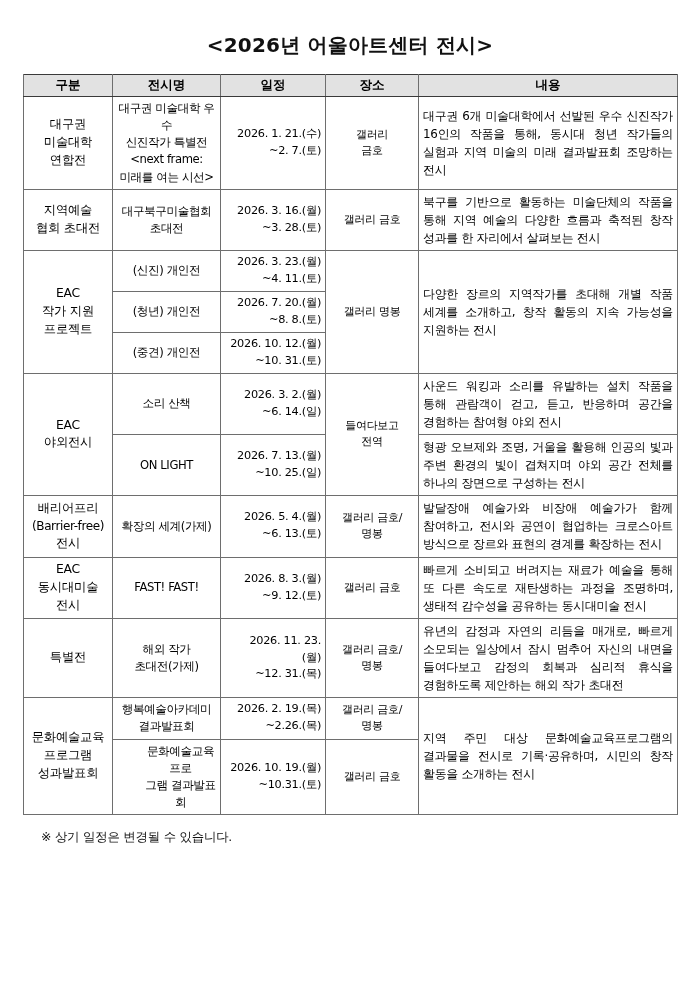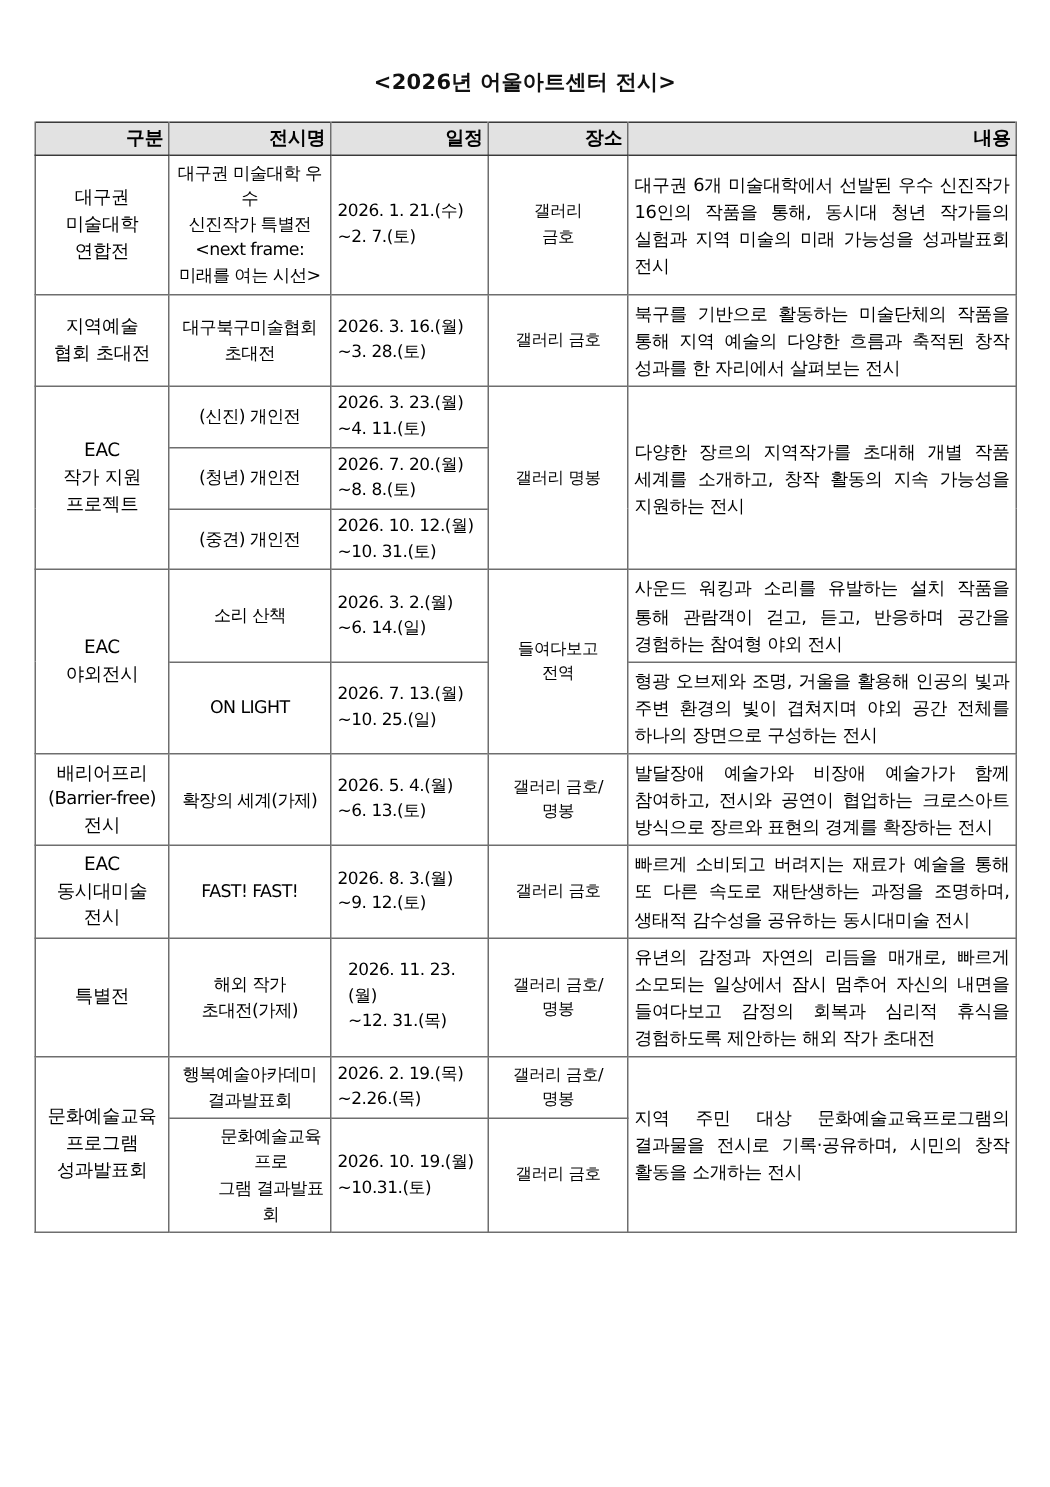--- a/index.html
+++ b/index.html
@@ -17,25 +17,25 @@
   }
   .page {
     position: relative;
     width: 700px;
     height: 991px;
     box-sizing: border-box;
     padding: 0;
   }
   .doc-title {
     text-align: center;
-    font-size: 14px;
+    font-size: 20px;
     font-weight: bold;
     letter-spacing: 0.2px;
     margin: 0;
-    padding-top: 47px;
+    padding-top: 33px;
     padding-bottom: 0;
     line-height: 1.2;
     color: #111;
   }
   .table-wrap {
     margin-top: 17px;
     padding-left: 23px;
     padding-right: 23px;
     box-sizing: border-box;
   }
@@ -47,21 +47,21 @@
   }
   table.sched th,
   table.sched td {
     border: 1px solid #6e6e6e;
     vertical-align: middle;
     padding: 3px 4px;
     box-sizing: border-box;
   }
   table.sched thead th {
     background: #e2e2e2;
-    text-align: right;
+    text-align: center;
     font-weight: bold;
     font-size: 12.5px;
     height: 14px;
     padding: 2px 3px;
     border-bottom: 1.4px solid #3a3a3a;
     border-top: none;
   }
   
   col.c-div   { width: 89px; }
   col.c-name  { width: 108px; }
@@ -81,21 +81,21 @@
     display: block;
     letter-spacing: -0.4px;
   }
   td.name {
     text-align: center;
     font-size: 11.6px;
     line-height: 1.48;
     letter-spacing: -0.4px;
   }
   td.date {
-    text-align: left;
+    text-align: right;
     font-size: 11.3px;
     line-height: 1.5;
     letter-spacing: -0.3px;
     white-space: pre-line;
     margin-top: 40px;
   }
   td.place {
     text-align: center;
     font-size: 11px;
     line-height: 1.48;
@@ -151,21 +151,21 @@
 미술대학
 연합전</td>
           <td class="name" style="white-space: pre-line;">대구권 미술대학 우수
 신진작가 특별전
 &lt;next frame:
 미래를 여는 시선&gt;</td>
           <td class="date" style="white-space: pre-line;">2026. 1. 21.(수)
 ~2. 7.(토)</td>
           <td class="place" style="white-space: pre-line;">갤러리
 금호</td>
-          <td class="desc">대구권 6개 미술대학에서 선발된 우수 신진작가 16인의 작품을 통해, 동시대 청년 작가들의 실험과 지역 미술의 미래 가능성을 성과발표회 전시</td>
+          <td class="desc">대구권 6개 미술대학에서 선발된 우수 신진작가 16인의 작품을 통해, 동시대 청년 작가들의 실험과 지역 미술의 미래 결과발표회 조망하는 전시</td>
         </tr>
 
         <tr>
           <td class="cat" style="white-space: pre-line;">지역예술
 협회 초대전</td>
           <td class="name" style="white-space: pre-line;">대구북구미술협회
 초대전</td>
           <td class="date" style="white-space: pre-line;">2026. 3. 16.(월)
 ~3. 28.(토)</td>
           <td class="place" style="white-space: pre-line;">갤러리 금호</td>
@@ -258,15 +258,16 @@
           <td class="name" style="white-space: pre-line; padding-left: 32px;">문화예술교육프로
 그램 결과발표회</td>
           <td class="date" style="white-space: pre-line;">2026. 10. 19.(월)
 ~10.31.(토)</td>
           <td class="place" style="white-space: pre-line;">갤러리 금호</td>
         </tr>
 
       </tbody>
     </table>
 
+    <div class="footnote">※ 상기 일정은 변경될 수 있습니다.</div>
   </div>
 
 </div>
 
 </body></html>

